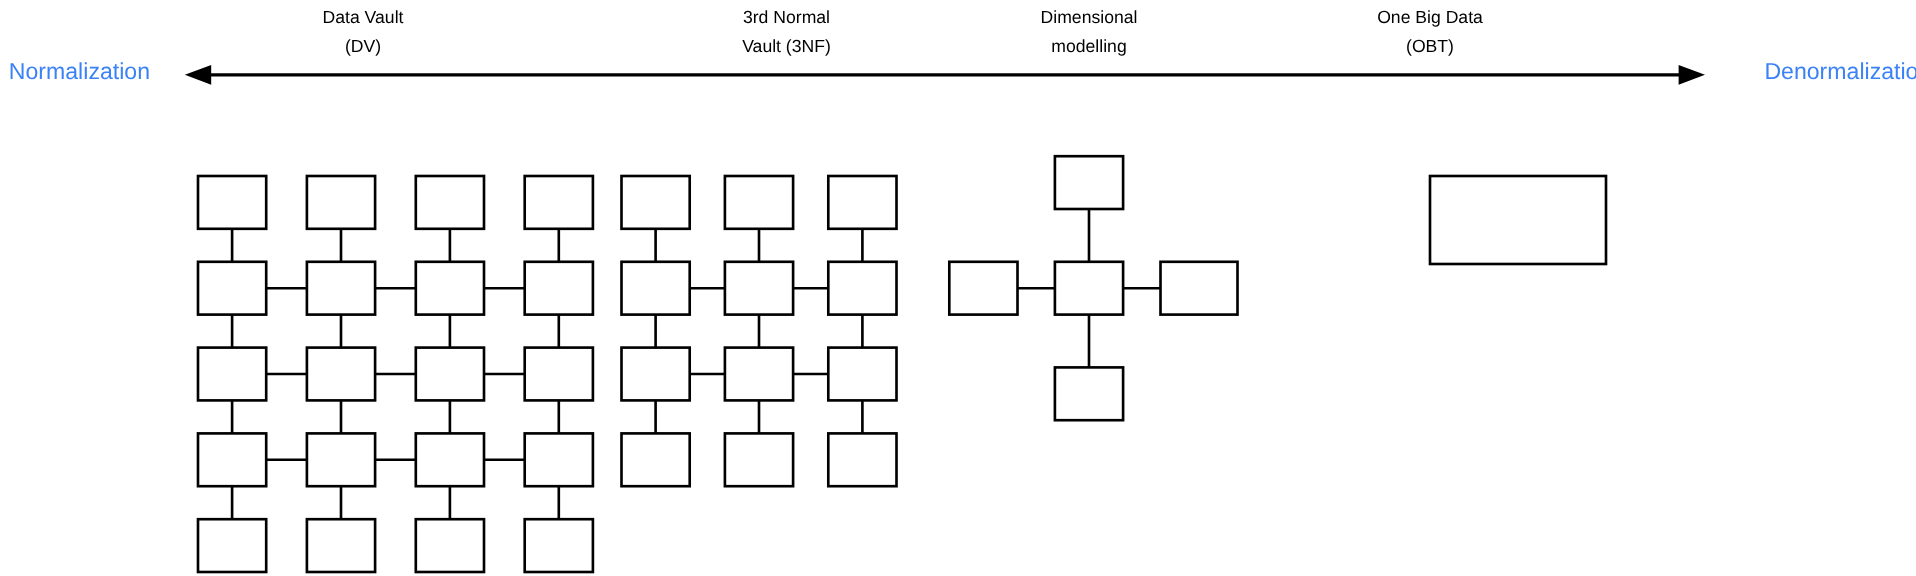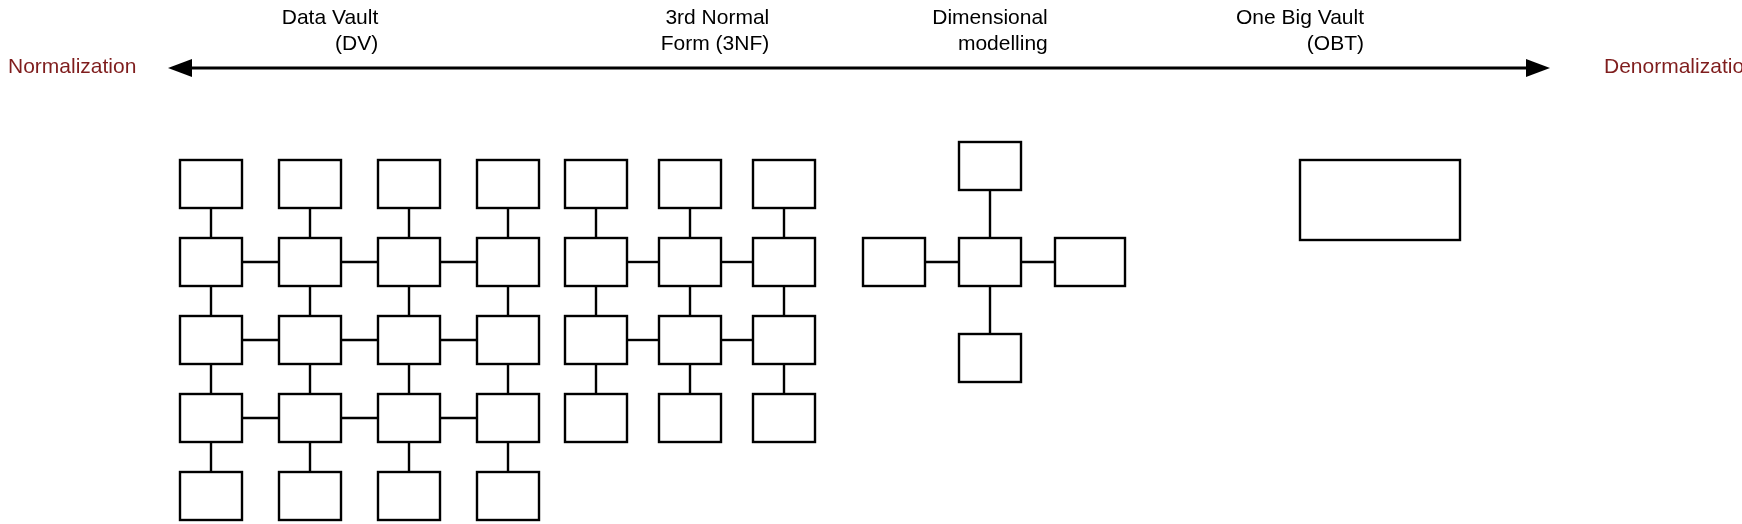--- a/index.html
+++ b/index.html
@@ -16,31 +16,31 @@
     position: relative;
     width: 1742px;
     height: 524px;
     background: #ffffff;
     overflow: hidden;
   }
   .axis-label {
     position: absolute;
     font-size: 21px;
     line-height: 24px;
-    color: #7f1d1d;
+    color: #3b82f6;
     white-space: nowrap;
   }
   .axis-label.left  { left: 8px;  top: 54px; }
   .axis-label.right { left: 1604px; top: 54px; }
 
   .stage-label {
     position: absolute;
-    font-size: 21px;
+    font-size: 16px;
     line-height: 26px;
-    text-align: right;
+    text-align: center;
     color: #000;
     white-space: pre-line;
     transform: translateX(-50%);
   }
 
   svg.layer {
     position: absolute;
     left: 0;
     top: 0;
     width: 1742px;
@@ -67,24 +67,24 @@
 <div id="canvas">
 
   <div class="axis-label left">Normalization</div>
 
   <div class="axis-label right">Denormalization</div>
 
   <div id="stage-labels">
       <div class="stage-label" style="left: 330px; top: 4px;">Data Vault
 (DV)</div>
       <div class="stage-label" style="left: 715px; top: 4px;">3rd Normal
-Form (3NF)</div>
+Vault (3NF)</div>
       <div class="stage-label" style="left: 990px; top: 4px;">Dimensional
 modelling</div>
-      <div class="stage-label" style="left: 1300px; top: 4px;">One Big Vault
+      <div class="stage-label" style="left: 1300px; top: 4px;">One Big Data
 (OBT)</div>
     </div>
 
   <svg class="layer" id="shapes" viewBox="0 0 1742 524" preserveAspectRatio="none">
       <g>
         <line x1="178" y1="68" x2="1540" y2="68" class="axis-line"></line>
         <polygon points="168,68 192,59 192,77" fill="#000000"></polygon>
         <polygon points="1550,68 1526,59 1526,77" fill="#000000"></polygon>
       </g>
       <g>

